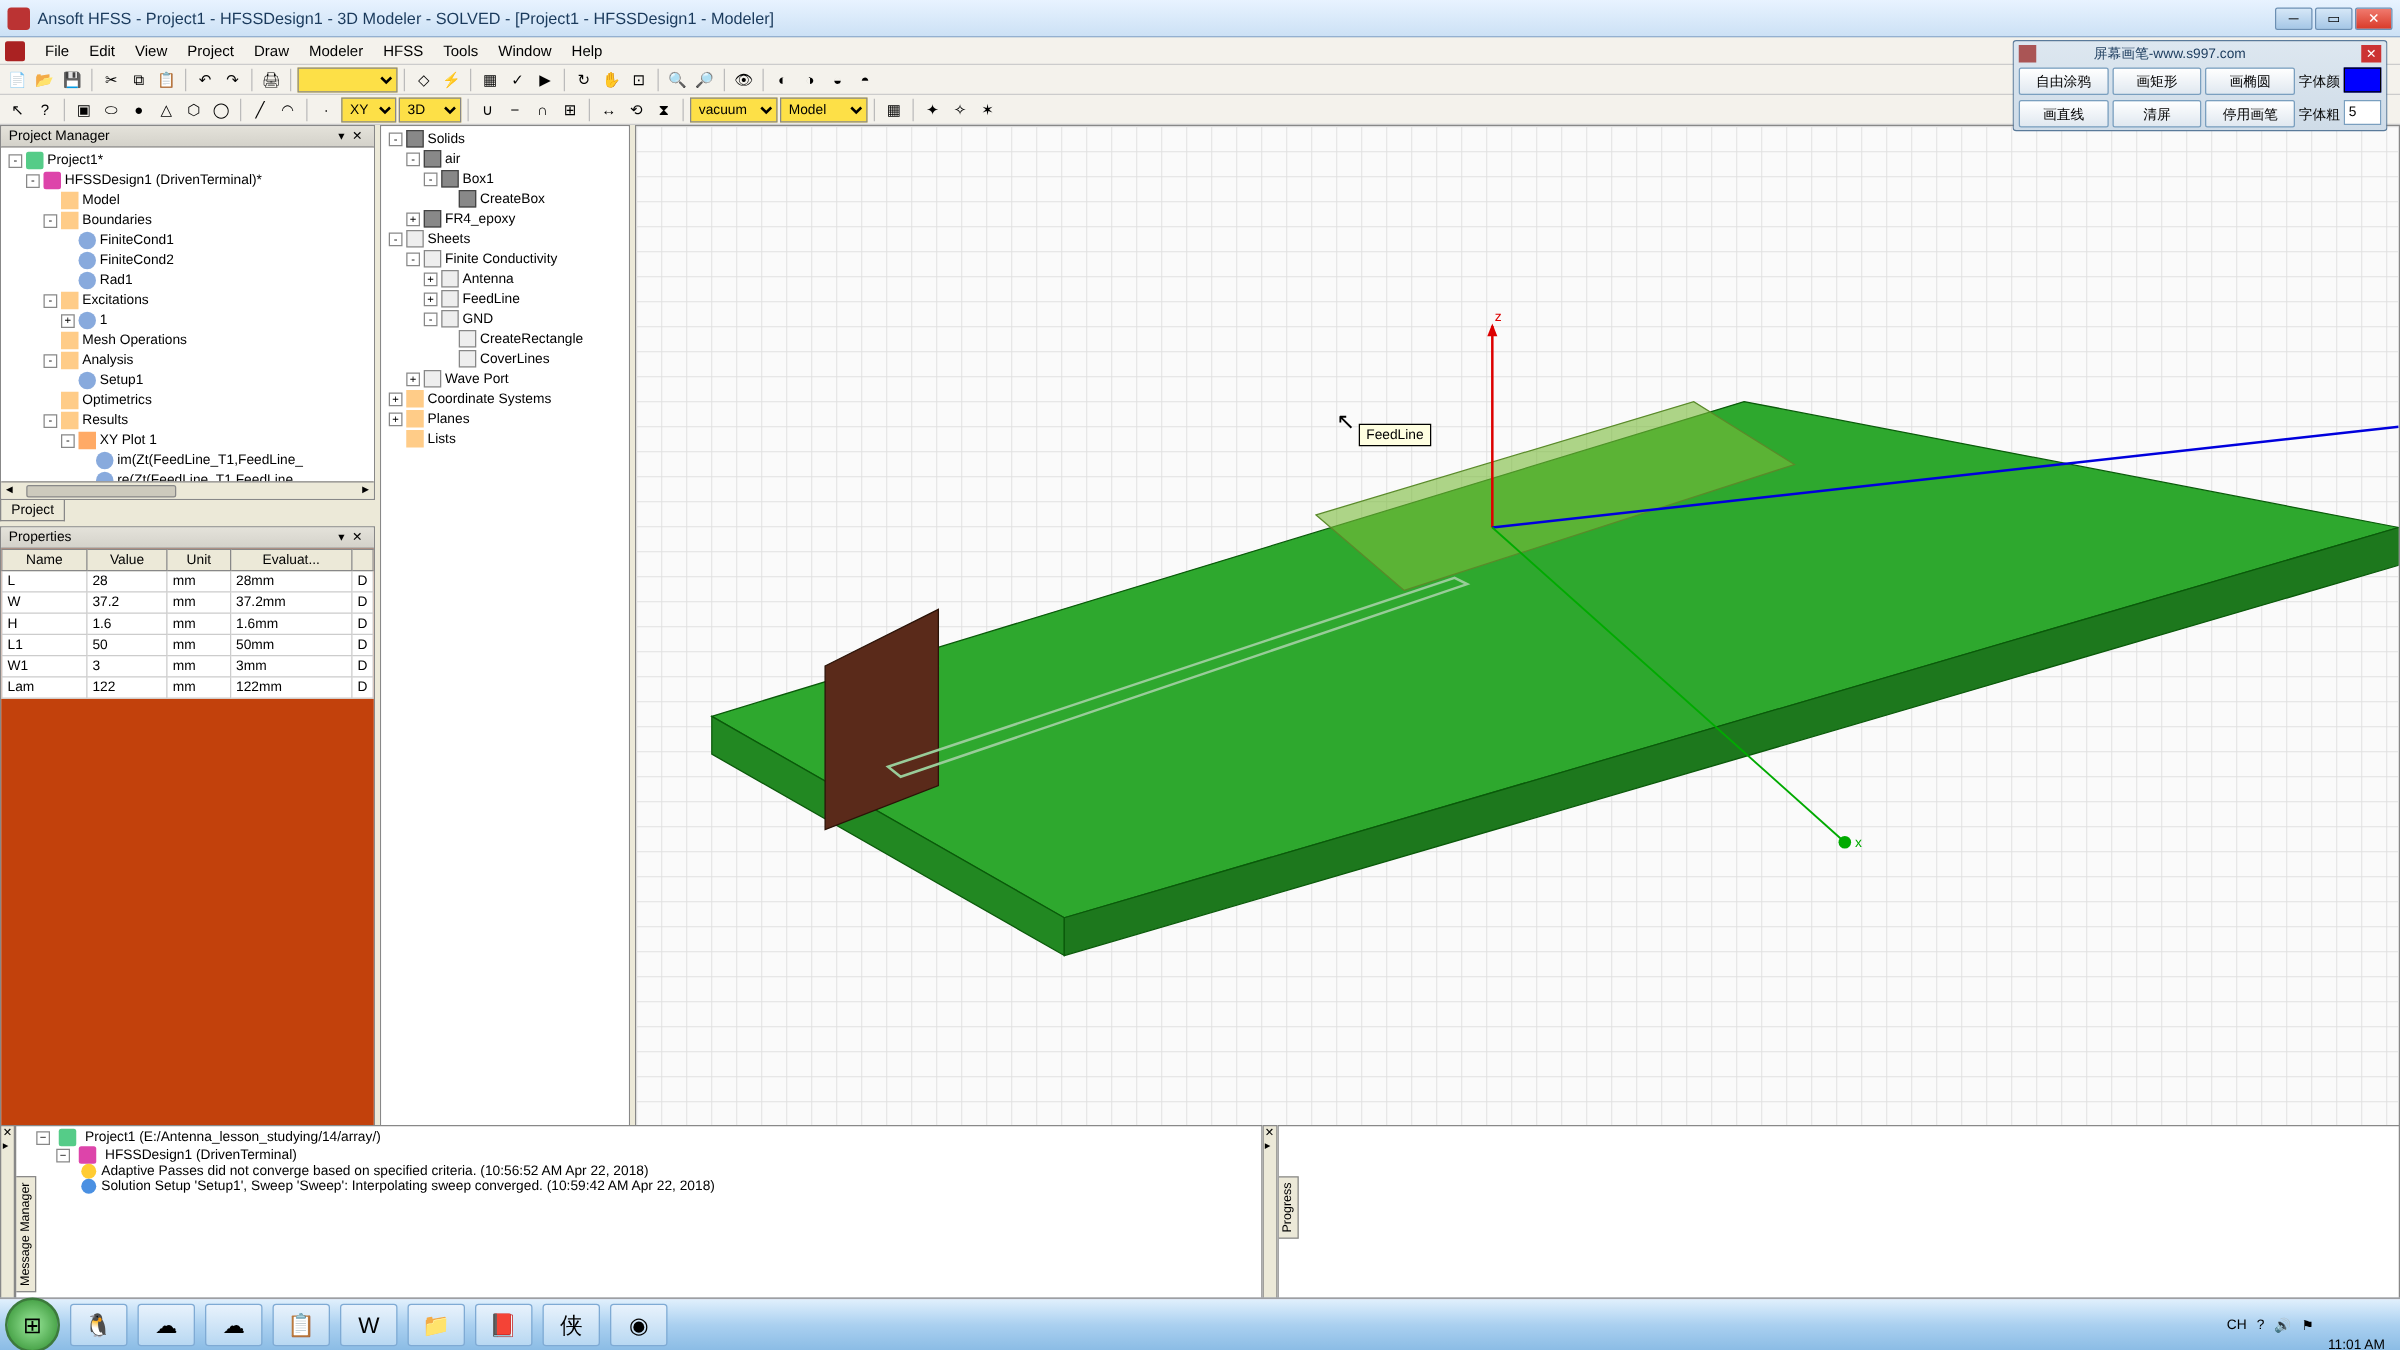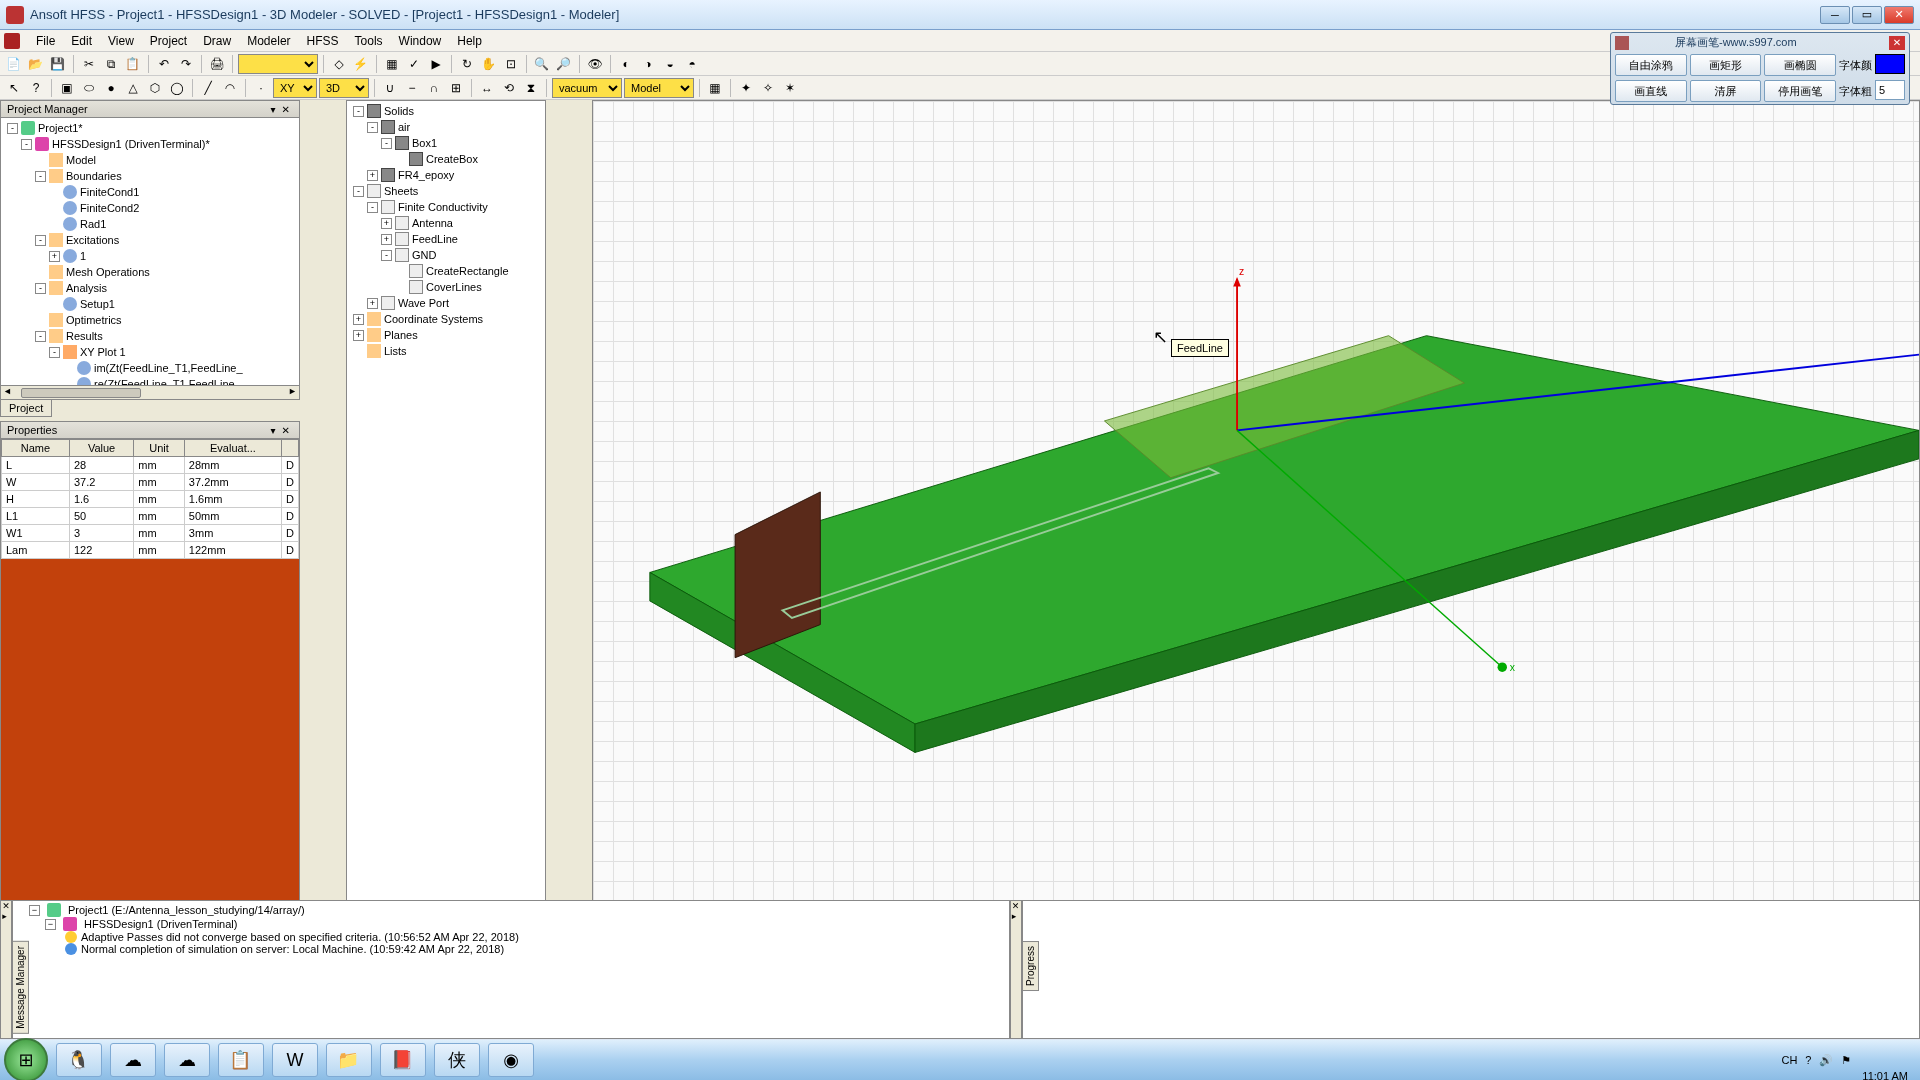--- a/index.html
+++ b/index.html
@@ -18,21 +18,21 @@
 .menubar .appicon { width:16px; height:16px; background:#a22; border-radius:2px; margin-right:8px; }
 .menubar span { padding:2px 8px; cursor:pointer; font-size:12px; }
 
 
 .toolbar { height:24px; background:#f4f2ec; display:flex; align-items:center; padding:0 4px; border-bottom:1px solid #ccc; gap:2px; }
 .tbtn { width:20px; height:20px; background:#f4f2ec; border:1px solid transparent; display:flex; align-items:center; justify-content:center; cursor:pointer; font-size:12px; }
 .tsep { width:1px; height:18px; background:#bbb; margin:0 3px; }
 .tsel { height:20px; border:1px solid #888; background:#fde047; font-size:11px; padding:0 2px; }
 
 
-.main { position:absolute; top:100px; left:0; right:0; bottom:54px; display:flex;gap:42px; }
+.main { position:absolute; top:100px; left:0; right:0; bottom:54px; display:flex; }
 
 
 .panel { background:#f4f2ec; border:1px solid #888; display:flex; flex-direction:column; }
 .panel-title { background:linear-gradient(#e4e2da,#d4d2ca); padding:2px 6px; border-bottom:1px solid #888; font-size:11px; display:flex; justify-content:space-between; align-items:center; }
 .panel-title .ctrls span { cursor:pointer; padding:0 3px; font-size:10px; }
 .tree { flex:1; background:#fff; overflow:auto; padding:2px; font-family:"Courier New",monospace; font-size:12px; }
 .tree-item { padding:1px 0; white-space:nowrap; display:flex; align-items:center; cursor:pointer; }
 .tree-toggle { width:11px; height:11px; border:1px solid #888; margin-right:3px; display:inline-flex; align-items:center; justify-content:center; font-size:9px; line-height:1; background:#fff; }
 .tree-icon { width:14px; height:14px; margin-right:3px; display:inline-block; }
 .ti-proj { background:#5c8; border-radius:2px; }
@@ -508,21 +508,21 @@
         <span class="tree-icon ti-design"></span>
         <span>HFSSDesign1 (DrivenTerminal)</span>
       </div>
     <div id="msg-body">
         <div class="msg-line" style="padding-left: 50px;">
           <span class="msg-icon mi-warn"></span>
           <span>Adaptive Passes did not converge based on specified criteria. (10:56:52 AM  Apr 22, 2018)</span>
         </div>
         <div class="msg-line" style="padding-left: 50px;">
           <span class="msg-icon mi-info"></span>
-          <span>Normal completion of simulation on server: Local Machine. (10:59:42 AM  Apr 22, 2018)</span>
+          <span>Solution Setup 'Setup1', Sweep 'Sweep': Interpolating sweep converged. (10:59:42 AM  Apr 22, 2018)</span>
         </div>
       </div>
   </div>
   <div class="msg-closer">✕<br>▸</div>
   <div class="msgpanel" style="flex:0.9">
     <div class="side-label">Progress</div>
   </div>
 </div>
 
 <div class="statusbar">Nothing is selected</div>

